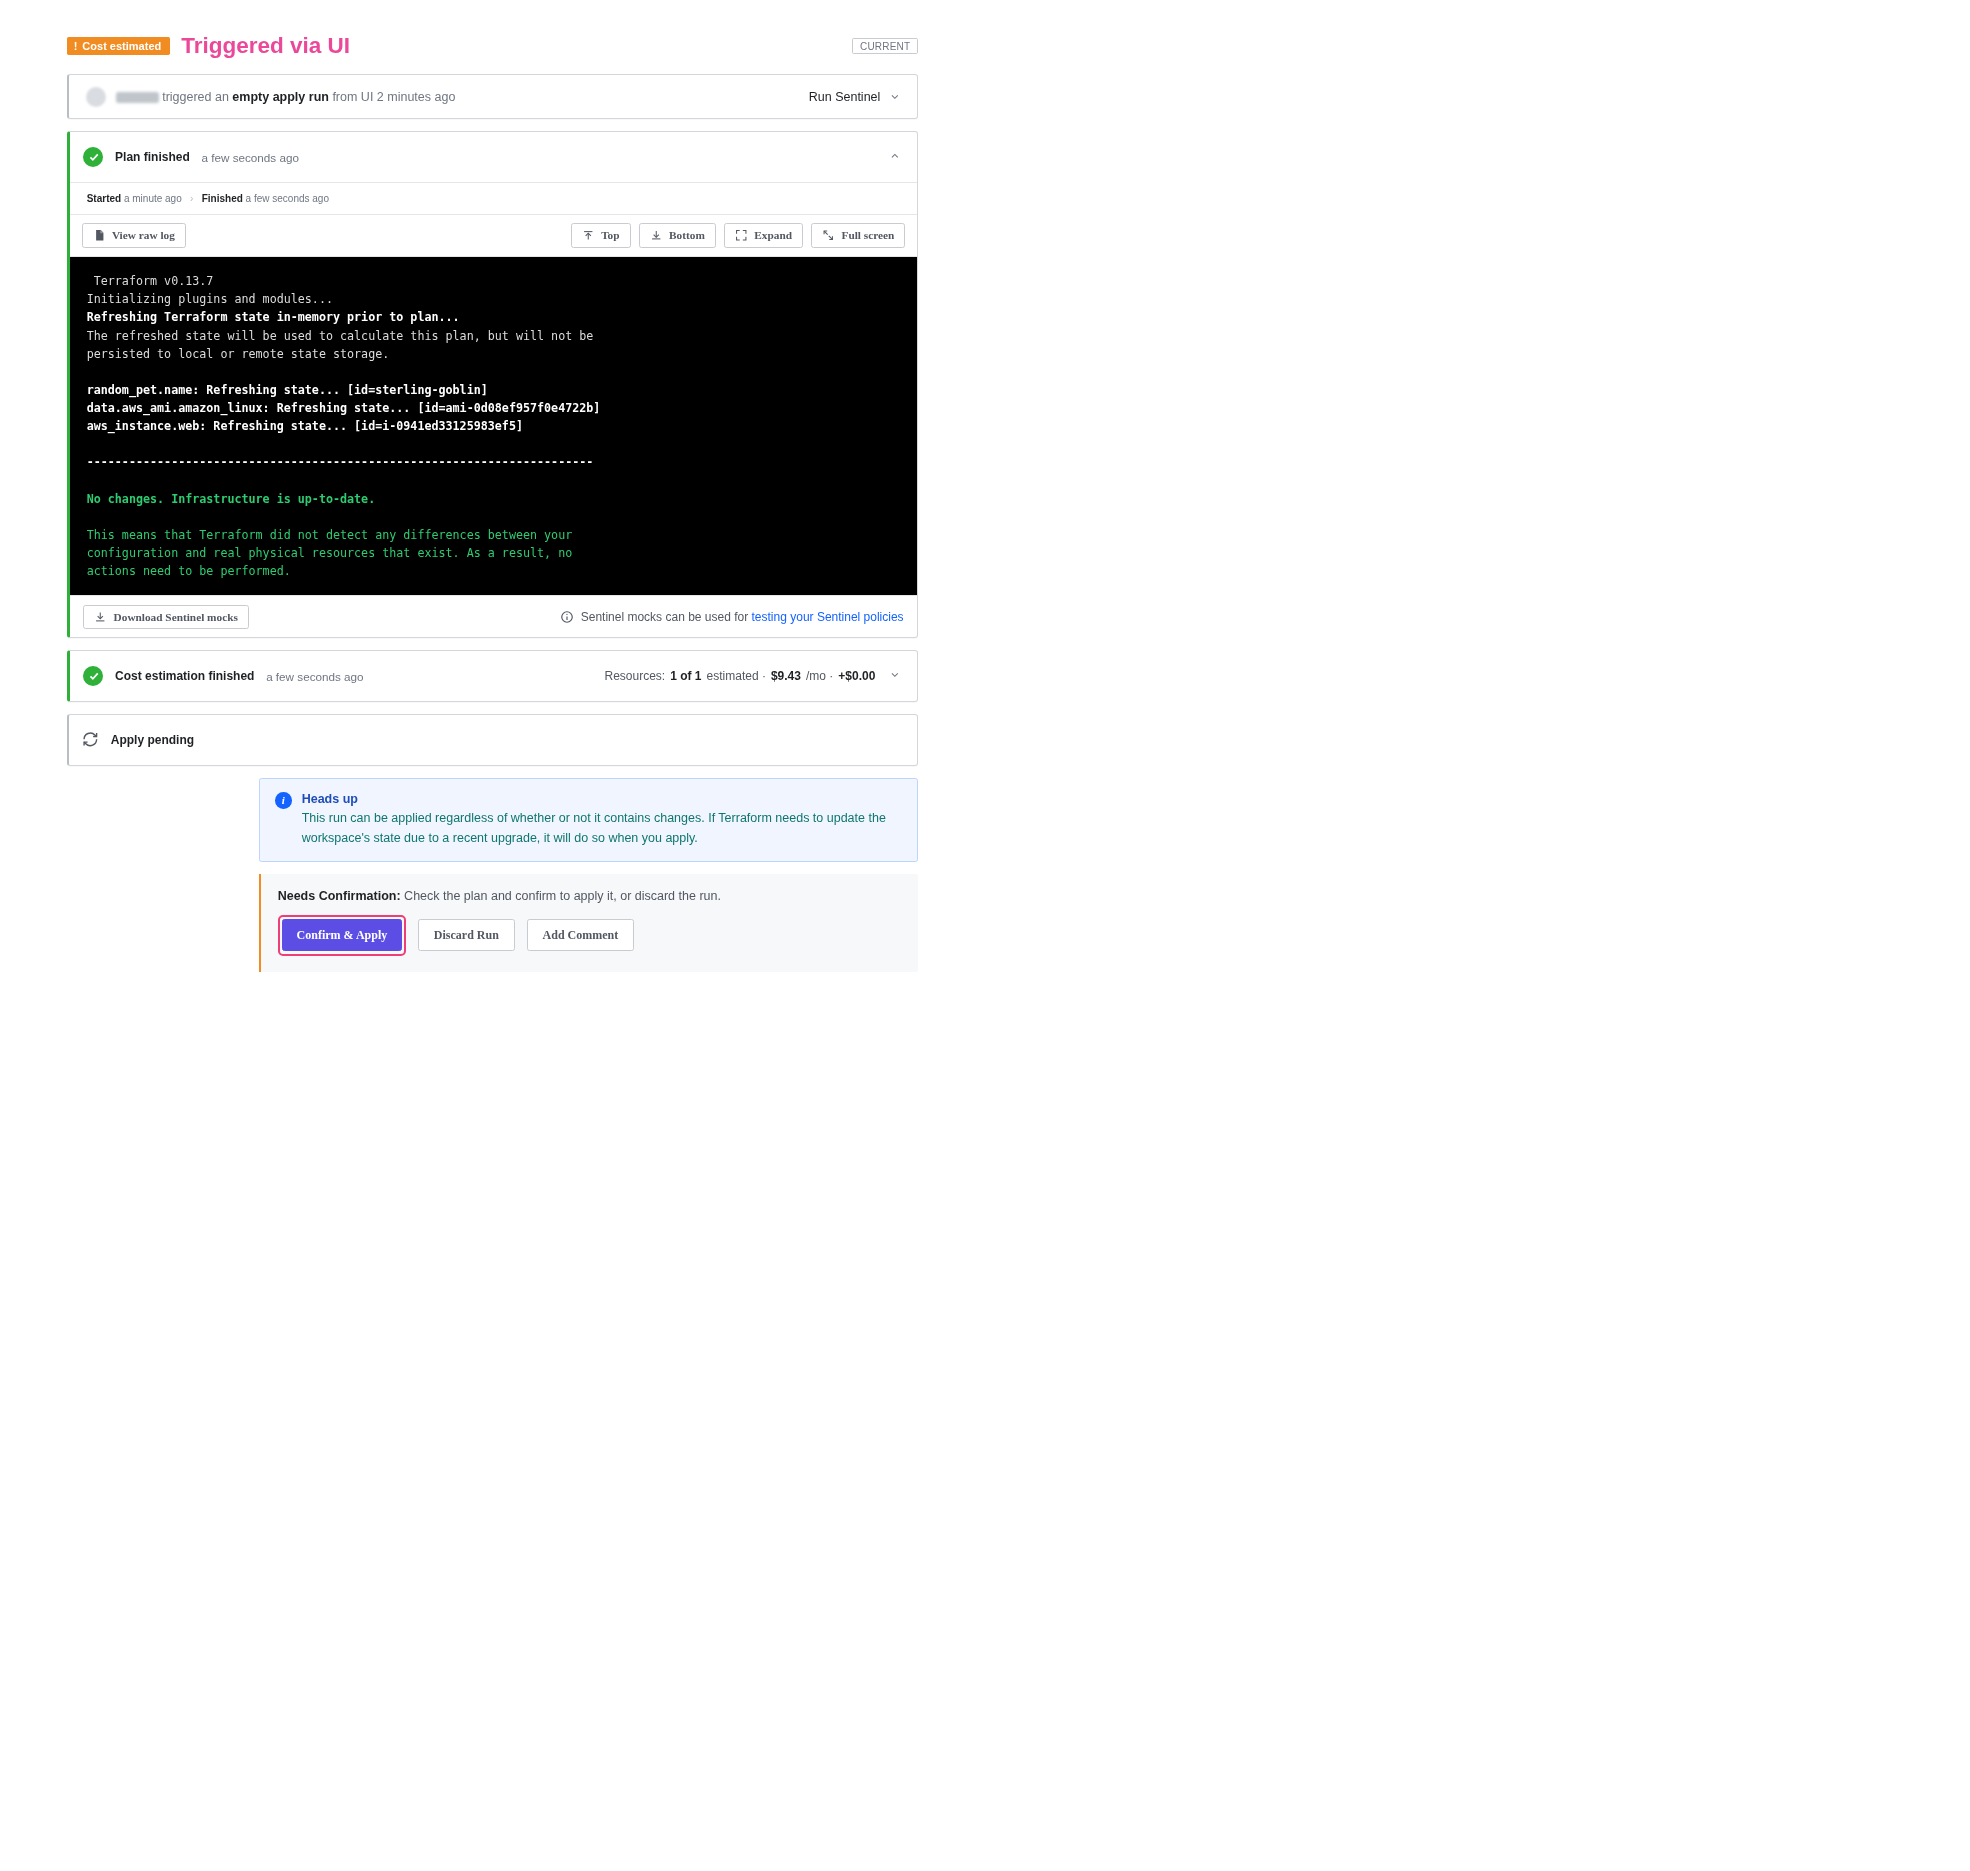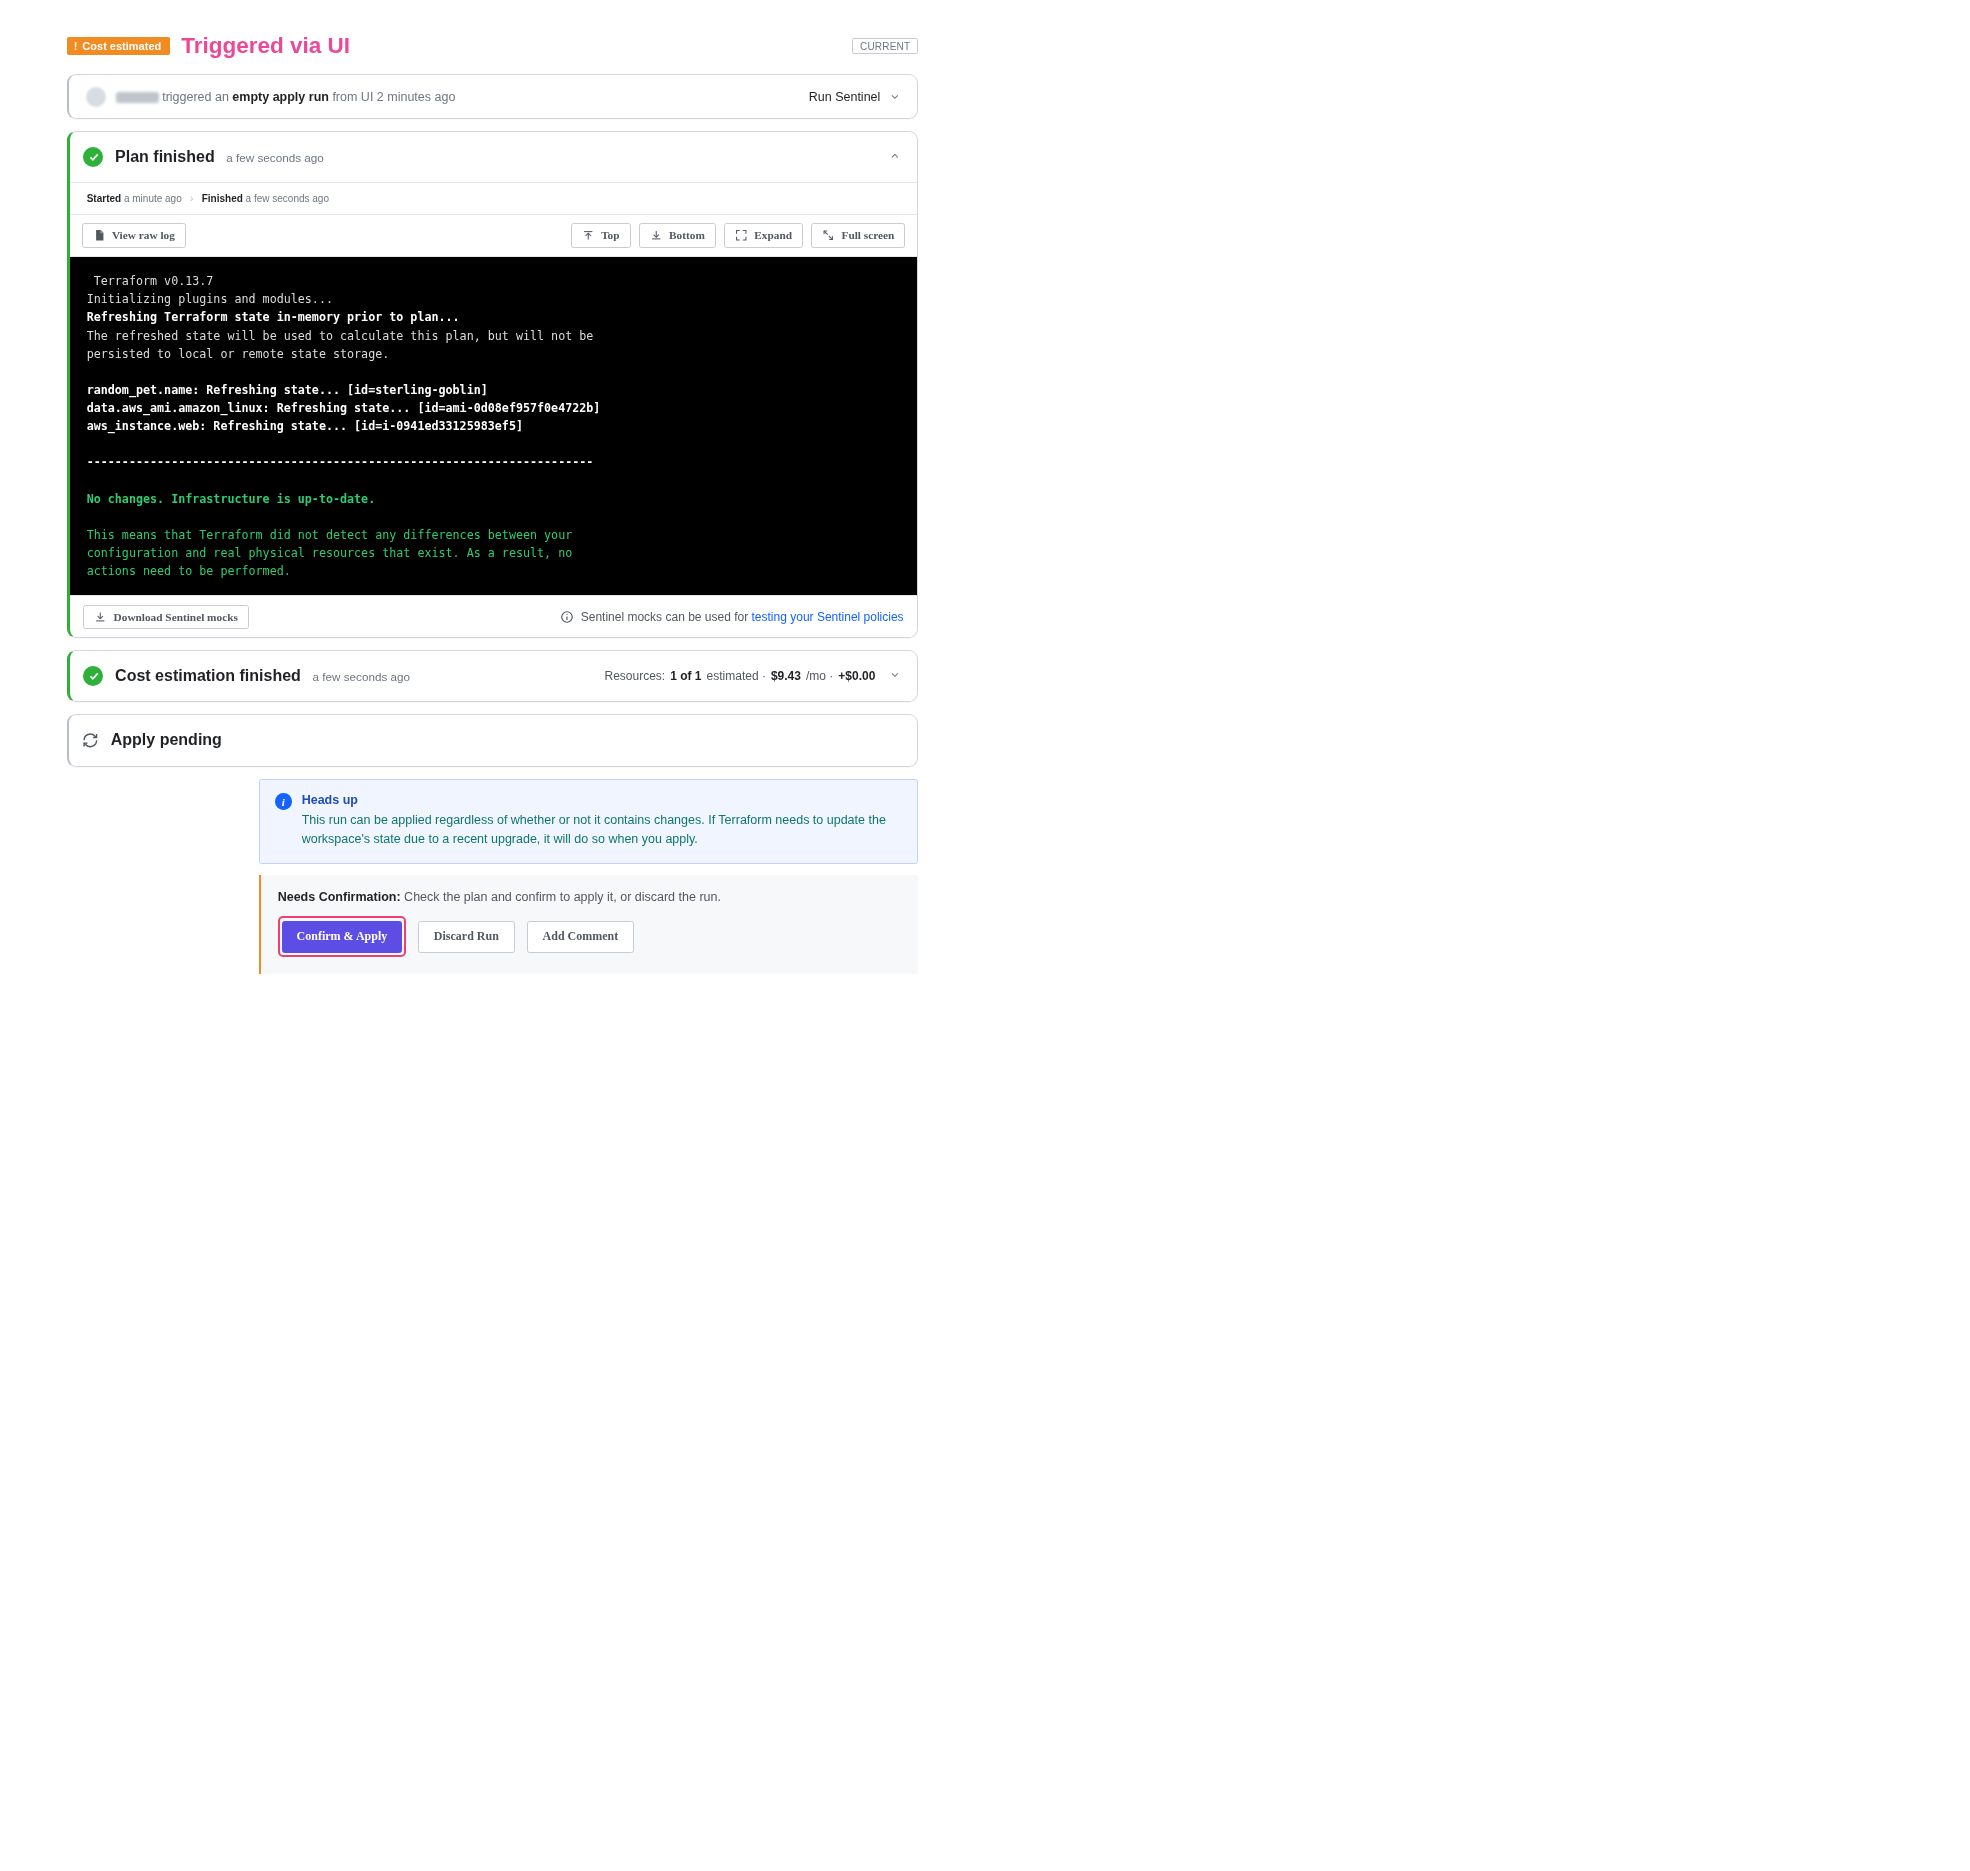--- a/index.html
+++ b/index.html
@@ -16,21 +16,21 @@
     background: #f08c21; color: #fff; font-weight: 600; font-size: 11px;
     padding: 3.3px 8.3px 3.3px 6.7px; border-radius: 1.7px; display: inline-flex; align-items: center; gap: 5px;
   }
   .badge-cost .ex { font-weight: 900; }
   h1.run-title { font-size: 22.5px; font-weight: 700; color: #ec4899; }
   .badge-current {
     margin-left: auto; border: 0.8px solid #c8ccd1; color: #6f7682; font-size: 10px;
     padding: 1.7px 6.7px; border-radius: 1.7px; letter-spacing: .02em;
   }
   .panel {
-    border: 0.8px solid #d3d6db; border-radius: 9px; margin: 11.7px 42px;
+    border: 0.8px solid #d3d6db; border-radius: 3px; margin: 11.7px 42px;
     box-shadow: 0 0.8px 0.8px rgba(0,0,0,.03);
   }
   .panel.green-edge { border-left: 3.3px solid #2eb039; }
   .panel.gray-edge  { border-left: 2.5px solid #b9bec4; }
   .run-details-row {
     display: flex; align-items: center; padding: 11.7px 16.7px; gap: 6.7px;
   }
   .avatar-blur {
     width: 20px; height: 20px; border-radius: 50%; background: #d9dde1; filter: blur(0.8px);
     margin-right: 3.3px;
@@ -44,21 +44,21 @@
   .run-details-link { margin-left: auto; display: flex; align-items: center; gap: 8.3px; color: #1f2124; font-weight: 400; cursor: pointer; }
   .chev { width: 11.7px; height: 11.7px; }
   .section-header {
     display: flex; align-items: center; padding: 15px 16.7px 15px 13.4px; gap: 11.7px;
   }
   .check-circle {
     width: 20px; height: 20px; border-radius: 50%; background: #2eb039; display: inline-flex;
     align-items: center; justify-content: center; flex-shrink: 0;
   }
   .check-circle svg { width: 11.7px; height: 11.7px; }
-  .section-title { font-size: 16px; font-weight: 700; }
+  .section-title { font-size: 12px; font-weight: 700; }
   .section-sub { color: #6f7682; font-size: 11.7px; }
   .chev-btn { margin-left: auto; color: #6f7682; cursor: pointer; }
   .timeline-row {
     border-top: 0.8px solid #e4e7ea; padding: 10px 16.7px; font-size: 10px; color: #6f7682;
     display: flex; align-items: center; gap: 8.3px;
   }
   .timeline-row .sep { color: #b9bec4; }
   .toolbar-row {
     border-top: 0.8px solid #e4e7ea; border-bottom: 0.8px solid #e4e7ea;
     padding: 8.3px 11.7px; display: flex; align-items: center; gap: 8.3px;

